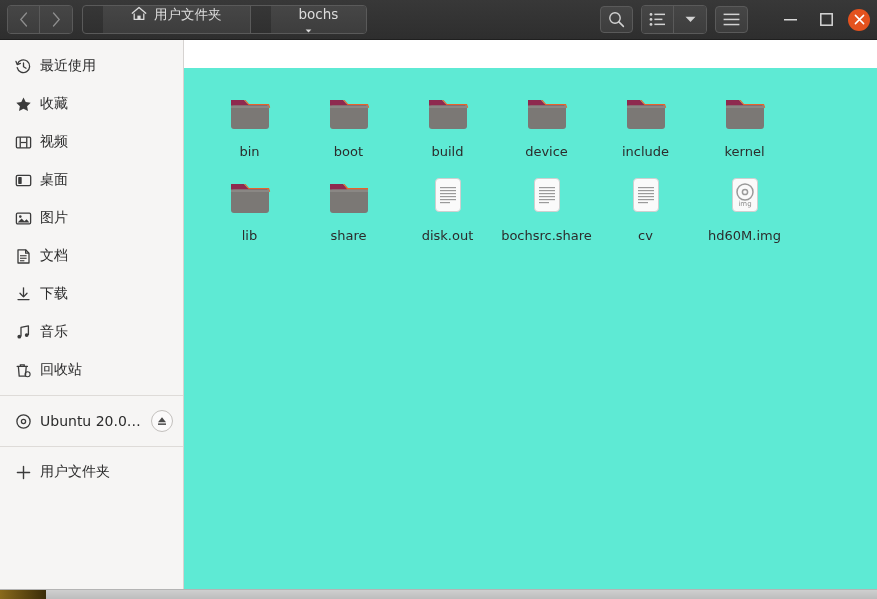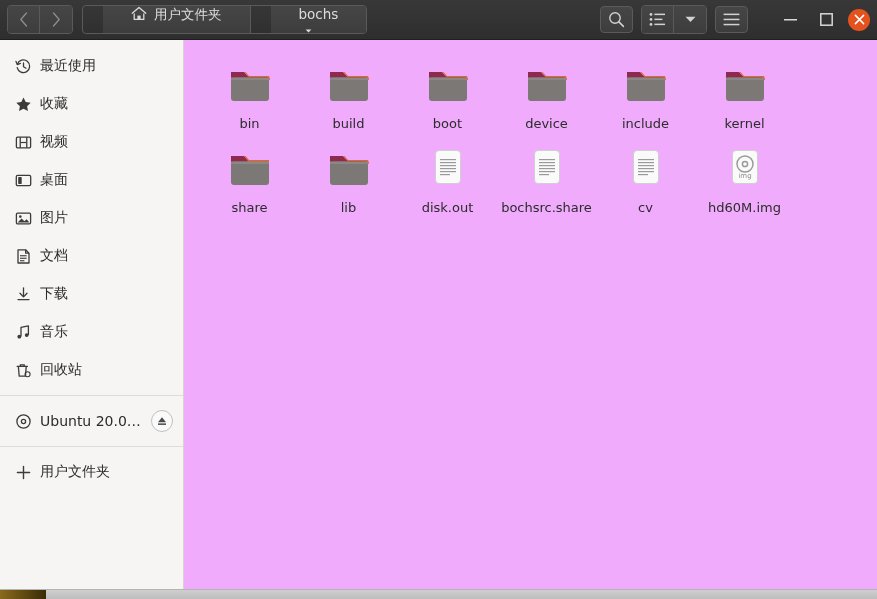--- a/index.html
+++ b/index.html
@@ -90,21 +90,21 @@
   .sb-item .sicon { width: 18px; height: 18px; display:flex; align-items:center; justify-content:center; color:#3b3b3b; flex:0 0 18px; }
   .sb-item .slabel { overflow:hidden; text-overflow:ellipsis; }
   .sb-sep { height: 1px; background: #dedbd8; margin: 6px 0; }
   .eject {
     margin-left: auto;
     width: 22px; height: 22px; border-radius: 50%;
     border: 1px solid #c3c0bd; background: #fbfafa;
     display:flex; align-items:center; justify-content:center; color:#4a4a4a;
   }
 
-  .content { flex: 1; background: #f0abfc; position: relative; overflow: hidden; }
+  .content { flex: 1; background: #5eead4; position: relative; overflow: hidden; margin-top: 28px; }
   .grid {
     display: flex; flex-wrap: wrap;
     padding: 12px 0 0 16px;
     align-content: flex-start;
   }
   .cell {
     width: 99px;
     display: flex; flex-direction: column; align-items: center;
     padding-top: 8px; padding-bottom: 4px;
   }
@@ -375,44 +375,44 @@
 
         <div class="cell">
           <span class="ico">
             <svg width="48" height="48" viewBox="0 0 48 48">
               <path d="M5 12 h13 l3.5 4 H43 v3 H5 Z" fill="#8e2a4f"></path>
               <path d="M18 12 h1.5 l3.5 4 H43 l1.2 3.5 -2.5 1 L41 17 H22.4 L19 13 Z" fill="#e8622a"></path>
               <rect x="5" y="17.5" width="38" height="23.5" rx="3" fill="#7b7875"></rect>
               <path d="M5 17.5 h38 v2.4 H5 Z" fill="#8a8784"></path>
             </svg>
           </span>
+          <span class="nm">boot</span>
+        </div>
+
+        <div class="cell">
+          <span class="ico">
+            <svg width="48" height="48" viewBox="0 0 48 48">
+              <path d="M5 12 h13 l3.5 4 H43 v3 H5 Z" fill="#8e2a4f"></path>
+              <path d="M18 12 h1.5 l3.5 4 H43 l1.2 3.5 -2.5 1 L41 17 H22.4 L19 13 Z" fill="#e8622a"></path>
+              <rect x="5" y="17.5" width="38" height="23.5" rx="3" fill="#7b7875"></rect>
+              <path d="M5 17.5 h38 v2.4 H5 Z" fill="#8a8784"></path>
+            </svg>
+          </span>
           <span class="nm">build</span>
         </div>
 
         <div class="cell">
           <span class="ico">
             <svg width="48" height="48" viewBox="0 0 48 48">
               <path d="M5 12 h13 l3.5 4 H43 v3 H5 Z" fill="#8e2a4f"></path>
               <path d="M18 12 h1.5 l3.5 4 H43 l1.2 3.5 -2.5 1 L41 17 H22.4 L19 13 Z" fill="#e8622a"></path>
               <rect x="5" y="17.5" width="38" height="23.5" rx="3" fill="#7b7875"></rect>
               <path d="M5 17.5 h38 v2.4 H5 Z" fill="#8a8784"></path>
             </svg>
           </span>
-          <span class="nm">boot</span>
-        </div>
-
-        <div class="cell">
-          <span class="ico">
-            <svg width="48" height="48" viewBox="0 0 48 48">
-              <path d="M5 12 h13 l3.5 4 H43 v3 H5 Z" fill="#8e2a4f"></path>
-              <path d="M18 12 h1.5 l3.5 4 H43 l1.2 3.5 -2.5 1 L41 17 H22.4 L19 13 Z" fill="#e8622a"></path>
-              <rect x="5" y="17.5" width="38" height="23.5" rx="3" fill="#7b7875"></rect>
-              <path d="M5 17.5 h38 v2.4 H5 Z" fill="#8a8784"></path>
-            </svg>
-          </span>
           <span class="nm">device</span>
         </div>
 
         <div class="cell">
           <span class="ico">
             <svg width="48" height="48" viewBox="0 0 48 48">
               <path d="M5 12 h13 l3.5 4 H43 v3 H5 Z" fill="#8e2a4f"></path>
               <path d="M18 12 h1.5 l3.5 4 H43 l1.2 3.5 -2.5 1 L41 17 H22.4 L19 13 Z" fill="#e8622a"></path>
               <rect x="5" y="17.5" width="38" height="23.5" rx="3" fill="#7b7875"></rect>
               <path d="M5 17.5 h38 v2.4 H5 Z" fill="#8a8784"></path>
@@ -430,38 +430,38 @@
               <path d="M5 17.5 h38 v2.4 H5 Z" fill="#8a8784"></path>
             </svg>
           </span>
           <span class="nm">kernel</span>
         </div>
 
         <div class="cell">
           <span class="ico">
             <svg width="48" height="48" viewBox="0 0 48 48">
               <path d="M5 12 h13 l3.5 4 H43 v3 H5 Z" fill="#8e2a4f"></path>
+              <path d="M18 12 h1.5 l3.5 4 H43 l1.2 3.5 -2.5 1 L41 17 H22.4 L19 13 Z" fill="#e8622a"></path>
+              <rect x="5" y="17.5" width="38" height="23.5" rx="3" fill="#7b7875"></rect>
+              <path d="M5 17.5 h38 v2.4 H5 Z" fill="#8a8784"></path>
+            </svg>
+          </span>
+          <span class="nm">lib</span>
+        </div>
+
+        <div class="cell">
+          <span class="ico">
+            <svg width="48" height="48" viewBox="0 0 48 48">
+              <path d="M5 12 h13 l3.5 4 H43 v3 H5 Z" fill="#8e2a4f"></path>
               <path d="M18 12 h1.5 l3.5 4 H43 v2 H22.4 L19 13 Z" fill="#e8622a"></path>
               <rect x="5" y="17.5" width="38" height="23.5" rx="3" fill="#7b7875"></rect>
               <path d="M5 17.5 h38 v2.4 H5 Z" fill="#8a8784"></path>
             </svg>
           </span>
           <span class="nm">share</span>
-        </div>
-
-        <div class="cell">
-          <span class="ico">
-            <svg width="48" height="48" viewBox="0 0 48 48">
-              <path d="M5 12 h13 l3.5 4 H43 v3 H5 Z" fill="#8e2a4f"></path>
-              <path d="M18 12 h1.5 l3.5 4 H43 l1.2 3.5 -2.5 1 L41 17 H22.4 L19 13 Z" fill="#e8622a"></path>
-              <rect x="5" y="17.5" width="38" height="23.5" rx="3" fill="#7b7875"></rect>
-              <path d="M5 17.5 h38 v2.4 H5 Z" fill="#8a8784"></path>
-            </svg>
-          </span>
-          <span class="nm">lib</span>
         </div>
 
         <div class="cell">
           <span class="ico">
             <svg width="48" height="48" viewBox="0 0 48 48">
               <rect x="11.5" y="6.5" width="25" height="33" rx="3.5" fill="#fafafa" stroke="#cfcfcf" stroke-width="1"></rect>
               <g fill="#9a9a9a">
                 <rect x="16" y="15" width="16" height="1.2"></rect>
                 <rect x="16" y="18" width="16" height="1.2"></rect>
                 <rect x="16" y="21" width="16" height="1.2"></rect>

